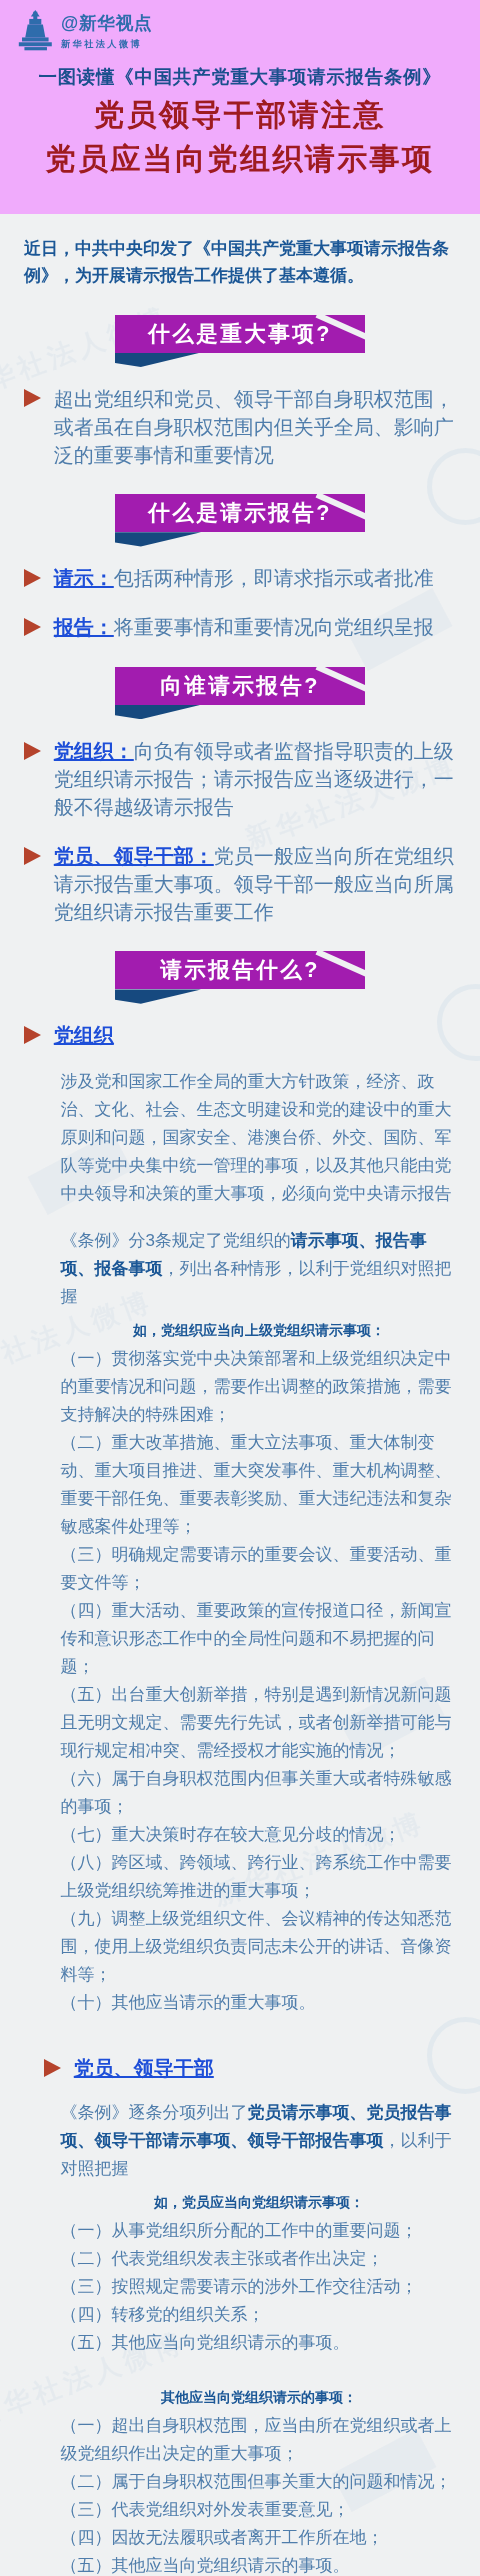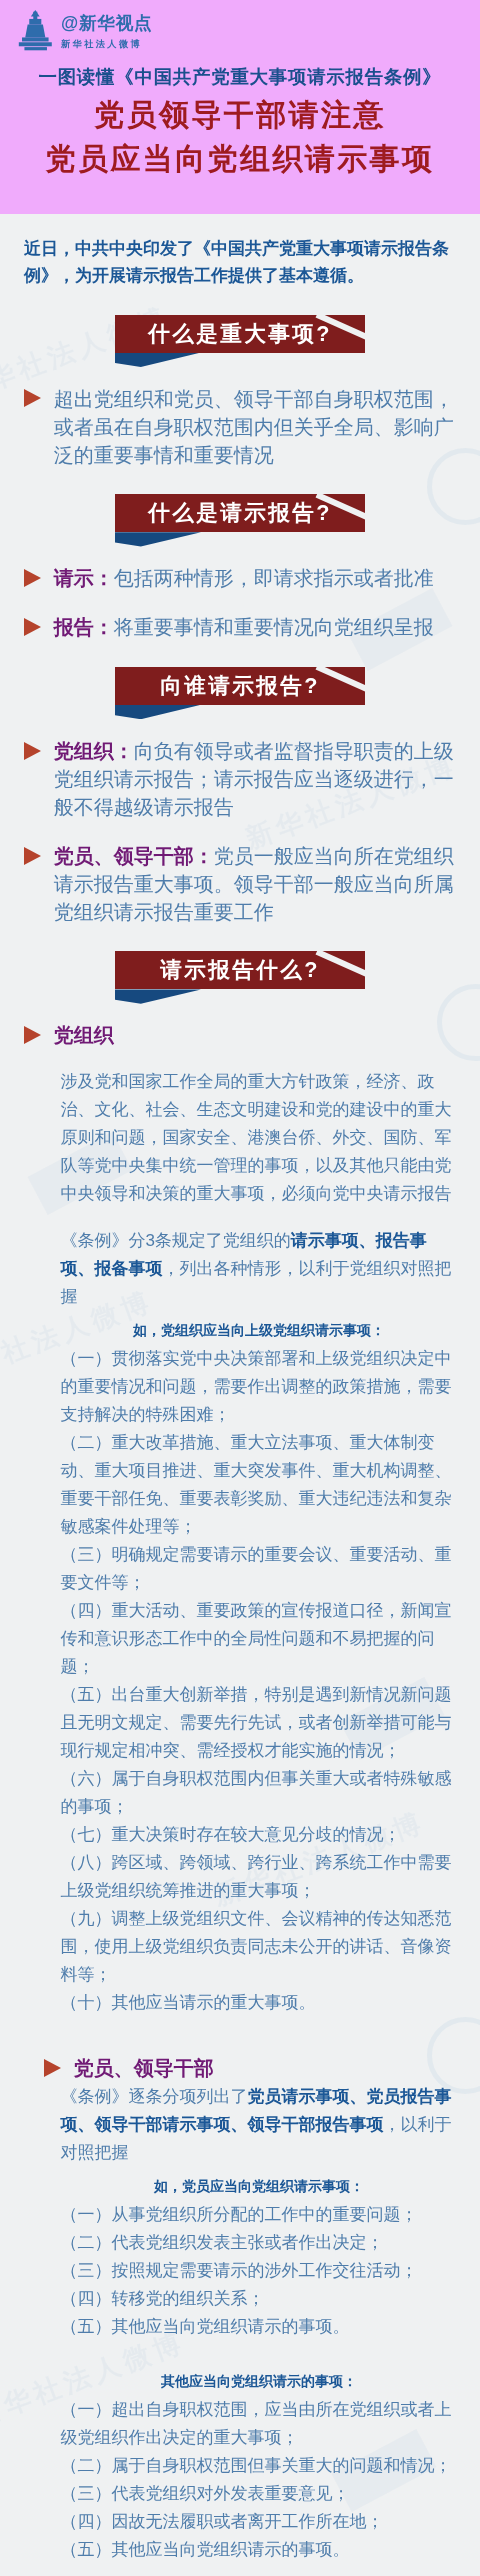--- a/index.html
+++ b/index.html
@@ -27,33 +27,33 @@
   .kicker { margin-top:12.8px; text-align:center; color:#1a4f8d; font-size:18.4px;
         font-weight:bold; font-family:"Liberation Serif","DejaVu Serif",serif; letter-spacing:0.8px; }
   .big-title { text-align:center; color:#9e1b20; font-size:30px; line-height:38px;
         font-weight:900; font-family:"Liberation Serif","DejaVu Serif",serif;
         letter-spacing:2.4px; margin-top:6.4px; }
   
   .content { position:relative; padding:0 22.4px 27px; z-index:1; }
   .intro { margin:21px 1.6px 0; font-weight:bold; color:#1b5796; font-size:17px; line-height:27px; }
   
   .banner { position:relative; width:250px; margin:25.6px auto 32px; height:38px; }
-  .banner-bar { position:relative; height:38px; background:#7f1d1d; color:#fff;
+  .banner-bar { position:relative; height:38px; background:#a21caf; color:#fff;
         text-align:center; line-height:38px; font-size:21.6px; font-weight:bold;
         letter-spacing:2.4px; overflow:hidden; }
   .banner-slash { position:absolute; top:-2.4px; right:-11.2px; width:58px; height:5.6px;
         background:#eff1f2; transform:rotate(24deg); transform-origin:left top; }
   .banner-fold { position:absolute; top:38px; left:0; width:86px; height:14.4px;
         background:#16497f; clip-path:polygon(0 0,100% 0,30% 100%,0 72%); }
   
   .bullet-row { display:flex; margin:21px 0 0 1.6px; }
   .tri { width:0; height:0; border-left:17px solid #b5432c; border-top:9.6px solid transparent;
         border-bottom:9.6px solid transparent; margin-top:4.8px; flex:none; }
   .bullet-body { margin-left:12.8px; font-size:20px; line-height:28px; color:#4f7dab; }
-  .red-label { color:#701a75; font-weight:bold; }
+  .red-label { color:#1d4ed8; font-weight:bold;text-decoration:underline; }
   .blue-bold { color:#1b5796; font-weight:bold; }
   .sub { margin-left:38px; font-size:17px; line-height:28px; color:#4f7dab; }
   .sub-gap { margin-top:19px; }
   .list-heading { margin-left:38px; margin-top:4.8px; font-size:14px; line-height:29px;
         color:#1b5796; font-weight:bold;text-align:center; }
   .num-item { margin-left:38px; font-size:17px; line-height:28px; color:#4f7dab; }
   .section-gap { height:21px; }
   .big-gap { height:37px; }
 </style>
 </head>
@@ -170,21 +170,21 @@
     <p class="num-item">（八）跨区域、跨领域、跨行业、跨系统工作中需要上级党组织统筹推进的重大事项；</p>
     <p class="num-item">（九）调整上级党组织文件、会议精神的传达知悉范围，使用上级党组织负责同志未公开的讲话、音像资料等；</p>
     <p class="num-item">（十）其他应当请示的重大事项。</p>
 
     <div class="big-gap"></div>
 
     <div class="bullet-row" style="margin-top:0;padding-left:20px;">
       <span class="tri"></span>
       <p class="bullet-body"><span class="red-label">党员、领导干部</span></p>
     </div>
-    <p class="sub" style="margin-top:1px;"><span>《条例》逐条分项列出了</span><span class="blue-bold">党员请示事项、党员报告事项、领导干部请示事项、领导干部报告事项</span><span>，以利于对照把握</span></p>
+    <p class="sub" style="margin-top:17px;"><span>《条例》逐条分项列出了</span><span class="blue-bold">党员请示事项、党员报告事项、领导干部请示事项、领导干部报告事项</span><span>，以利于对照把握</span></p>
     <p class="list-heading">如，党员应当向党组织请示事项：</p>
     <p class="num-item">（一）从事党组织所分配的工作中的重要问题；</p>
     <p class="num-item">（二）代表党组织发表主张或者作出决定；</p>
     <p class="num-item">（三）按照规定需要请示的涉外工作交往活动；</p>
     <p class="num-item">（四）转移党的组织关系；</p>
     <p class="num-item">（五）其他应当向党组织请示的事项。</p>
 
     <div class="section-gap"></div>
 
     <p class="list-heading">其他应当向党组织请示的事项：</p>

